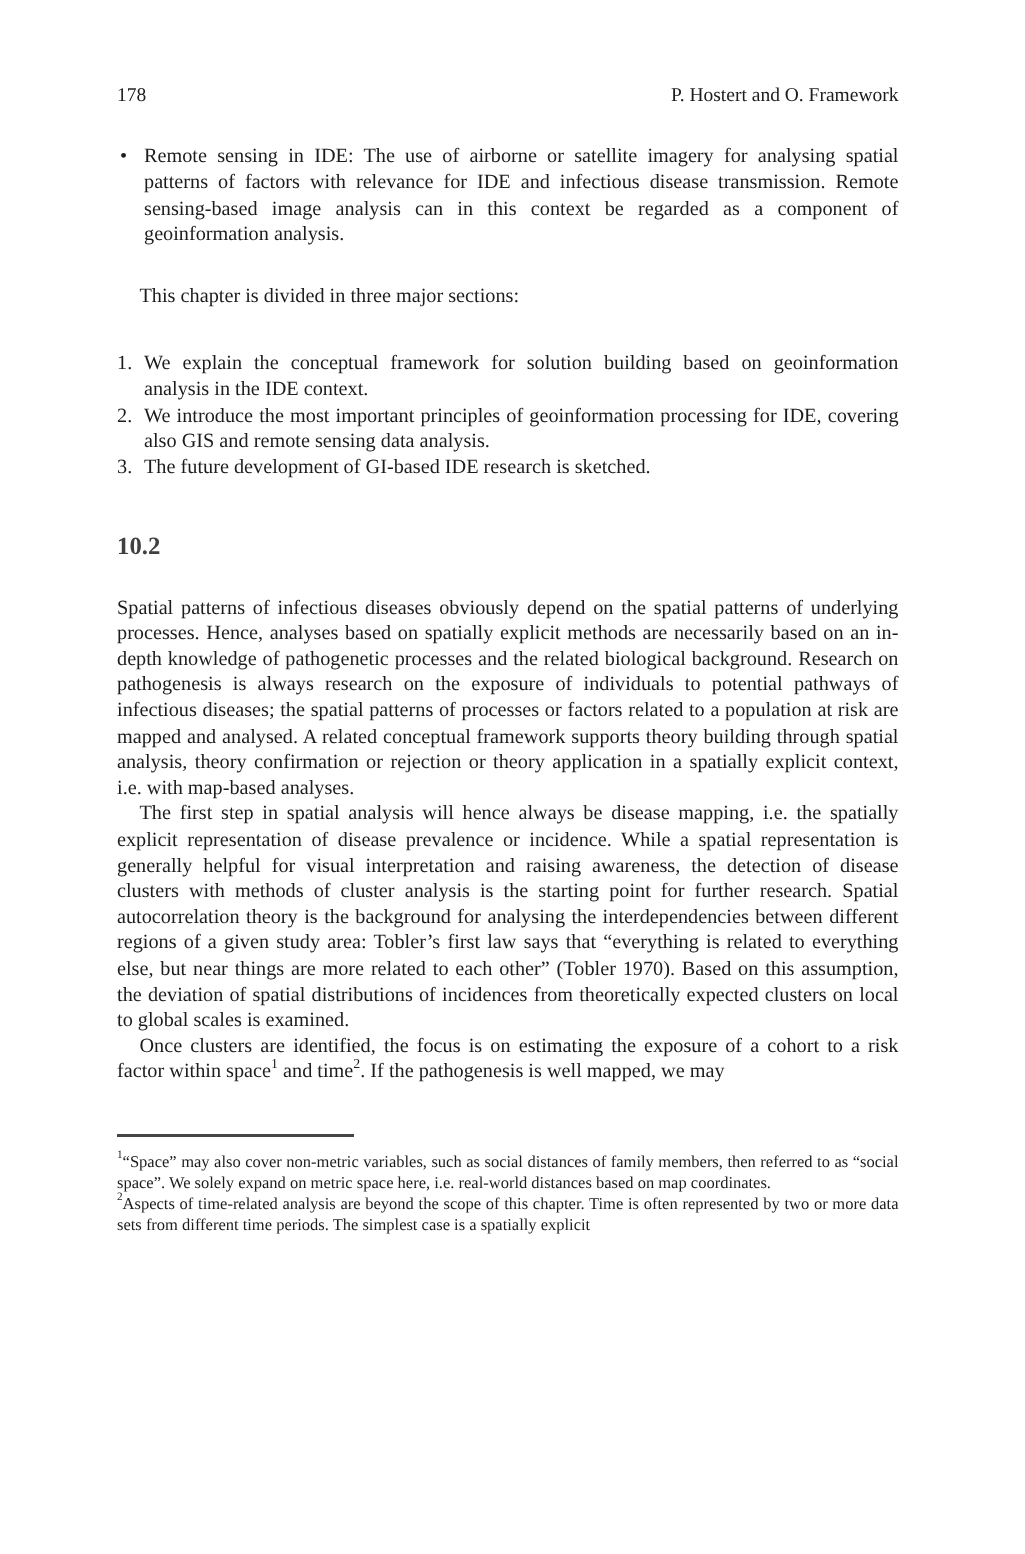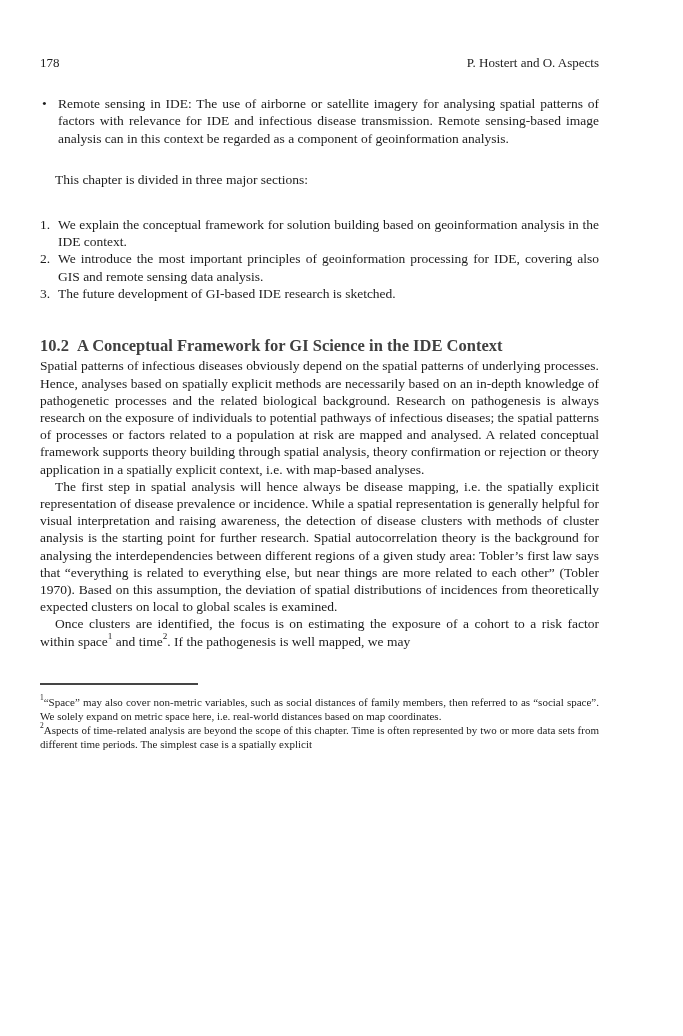--- a/index.html
+++ b/index.html
@@ -5,21 +5,21 @@
   html, body {
     margin: 0;
     padding: 0;
     background: #ffffff;
   }
   .page {
     position: relative;
     width: 683px;
     height: 1036px;
     box-sizing: border-box;
-    padding: 54px 84px 0 40px;
+    padding: 54px 84px 0 78px;
     background: #ffffff;
     color: #1c1c1c;
     font-family: "Liberation Serif", "DejaVu Serif", serif;
     overflow: hidden;
   }
   .running-head {
     display: flex;
     justify-content: space-between;
     font-size: 13px;
     line-height: 17px;
@@ -76,20 +76,21 @@
   .sec-title {
     max-width: 460px;
   }
   .body-par {
     margin: 0;
     font-size: 13.5px;
     line-height: 17.2px;
     text-align: justify;
   }
   .first-par {
+    margin-top: 21px;
   }
   .indent {
     text-indent: 15px;
   }
   sup {
     font-size: 0.68em;
     line-height: 0;
     position: relative;
     top: -0.1em;
     vertical-align: super;
@@ -110,21 +111,21 @@
     margin: 0;
   }
 </style>
 </head>
 <body>
 
 <div class="page">
 
   <header class="running-head">
     <span>178</span>
-    <span>P. Hostert and O. Aspects</span>
+    <span>P. Hostert and O. Framework</span>
   </header>
 
   <ul class="bullet-list">
     <li class="bullet-item">
       <span class="bullet-marker">•</span>
       <span class="item-text">Remote sensing in IDE: The use of airborne or satellite imagery for analysing spatial patterns of factors with relevance for IDE and infectious disease transmission. Remote sensing-based image analysis can in this context be regarded as a component of geoinformation analysis.</span>
     </li>
   </ul>
 
   <p class="intro-line">This chapter is divided in three major sections:</p>
@@ -139,21 +140,20 @@
       <span class="item-text">We introduce the most important principles of geoinformation processing for IDE, covering also GIS and remote sensing data analysis.</span>
     </li>
     <li class="numbered-item">
       <span class="item-number">3.</span>
       <span class="item-text">The future development of GI-based IDE research is sketched.</span>
     </li>
   </ol>
 
   <h2 class="section-heading">
     <span class="sec-num">10.2</span>
-    <span class="sec-title">A Conceptual Framework for GI Science in the IDE Context</span>
   </h2>
 
   <p class="body-par first-par">Spatial patterns of infectious diseases obviously depend on the spatial patterns of underlying processes. Hence, analyses based on spatially explicit methods are necessarily based on an in-depth knowledge of pathogenetic processes and the related biological background. Research on pathogenesis is always research on the exposure of individuals to potential pathways of infectious diseases; the spatial patterns of processes or factors related to a population at risk are mapped and analysed. A related conceptual framework supports theory building through spatial analysis, theory confirmation or rejection or theory application in a spatially explicit context, i.e. with map-based analyses.</p>
 
   <p class="body-par indent">The first step in spatial analysis will hence always be disease mapping, i.e. the spatially explicit representation of disease prevalence or incidence. While a spatial representation is generally helpful for visual interpretation and raising awareness, the detection of disease clusters with methods of cluster analysis is the starting point for further research. Spatial autocorrelation theory is the background for analysing the interdependencies between different regions of a given study area: Tobler’s first law says that “everything is related to everything else, but near things are more related to each other” (Tobler 1970). Based on this assumption, the deviation of spatial distributions of incidences from theoretically expected clusters on local to global scales is examined.</p>
 
   <p class="body-par indent"><span>Once clusters are identified, the focus is on estimating the exposure of a cohort to a risk factor within space</span><sup>1</sup><span> and time</span><sup>2</sup><span>. If the pathogenesis is well mapped, we may</span></p>
 
   <div class="footnote-rule"></div>
 

